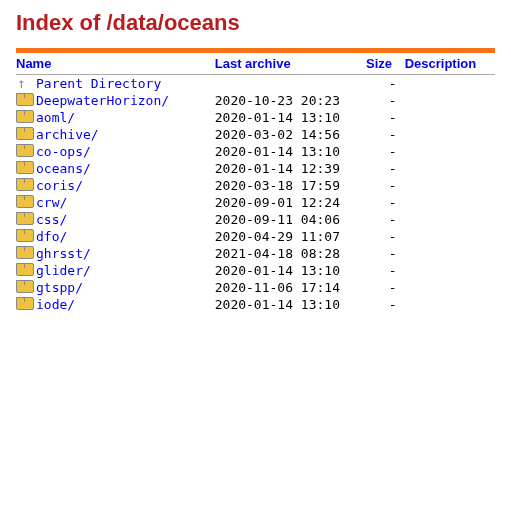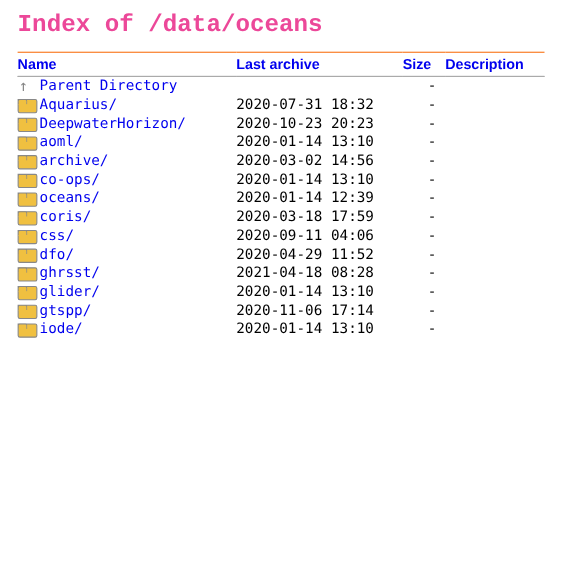--- a/index.html
+++ b/index.html
@@ -10,32 +10,32 @@
     body {
       font-family: monospace, "Courier New";
       font-size: 13px;
       background: #fff;
       color: #000;
       width: 511px;
       min-height: 517px;
       padding: 10px 16px;
     }
     h1 {
-      font-family: Liberation Mono, monospace;
+      font-family: Liberation Sans, sans-serif;
       font-size: 22px;
       font-weight: bold;
       margin-bottom: 12px;
-      color: #ec4899;
+      color: #b91c1c;
     }
     .dir-table {
       width: 100%;
       border-collapse: collapse;
     }
     .dir-table thead tr {
-      border-top: 1px solid #f97316;
+      border-top: 5px solid #f97316;
       border-bottom: 1px solid #aaa;
     }
     .dir-table thead th {
       text-align: left;
       padding: 3px 8px 3px 0;
       font-family: Arial, sans-serif;
       font-size: 13px;
       font-weight: bold;
       color: #00e;
       cursor: pointer;
@@ -112,21 +112,21 @@
     .back-icon::before {
       content: '↑';
       font-size: 14px;
       color: #888;
       position: absolute;
       top: -1px;
       left: 1px;
     }
     .name-row {
       display: flex;
-      align-items: flex-end;
+      align-items: flex-start;
       gap: 4px;
     }
   </style>
 </head>
 <body>
 
 <h1>Index of /data/oceans</h1>
 
 <table class="dir-table">
   <thead>
@@ -146,31 +146,20 @@
           </div>
         </td>
         <td class="date-cell"></td>
         <td class="size-cell">-</td>
         <td class="desc-cell"></td>
       </tr>
       <tr>
         <td class="name-cell">
           <div class="name-row">
             <span class="folder-icon"></span>
-            <a href="Aquarius/">Aquarius/</a>
-          </div>
-        </td>
-        <td class="date-cell">2020-07-31 18:32</td>
-        <td class="size-cell">-</td>
-        <td class="desc-cell"></td>
-      </tr>
-      <tr>
-        <td class="name-cell">
-          <div class="name-row">
-            <span class="folder-icon"></span>
             <a href="DeepwaterHorizon/">DeepwaterHorizon/</a>
           </div>
         </td>
         <td class="date-cell">2020-10-23 20:23</td>
         <td class="size-cell">-</td>
         <td class="desc-cell"></td>
       </tr>
       <tr>
         <td class="name-cell">
           <div class="name-row">
@@ -223,35 +212,46 @@
           </div>
         </td>
         <td class="date-cell">2020-03-18 17:59</td>
         <td class="size-cell">-</td>
         <td class="desc-cell"></td>
       </tr>
       <tr>
         <td class="name-cell">
           <div class="name-row">
             <span class="folder-icon"></span>
+            <a href="crw/">crw/</a>
+          </div>
+        </td>
+        <td class="date-cell">2020-09-01 12:24</td>
+        <td class="size-cell">-</td>
+        <td class="desc-cell"></td>
+      </tr>
+      <tr>
+        <td class="name-cell">
+          <div class="name-row">
+            <span class="folder-icon"></span>
             <a href="css/">css/</a>
           </div>
         </td>
         <td class="date-cell">2020-09-11 04:06</td>
         <td class="size-cell">-</td>
         <td class="desc-cell"></td>
       </tr>
       <tr>
         <td class="name-cell">
           <div class="name-row">
             <span class="folder-icon"></span>
             <a href="dfo/">dfo/</a>
           </div>
         </td>
-        <td class="date-cell">2020-04-29 11:52</td>
+        <td class="date-cell">2020-04-29 11:07</td>
         <td class="size-cell">-</td>
         <td class="desc-cell"></td>
       </tr>
       <tr>
         <td class="name-cell">
           <div class="name-row">
             <span class="folder-icon"></span>
             <a href="ghrsst/">ghrsst/</a>
           </div>
         </td>

